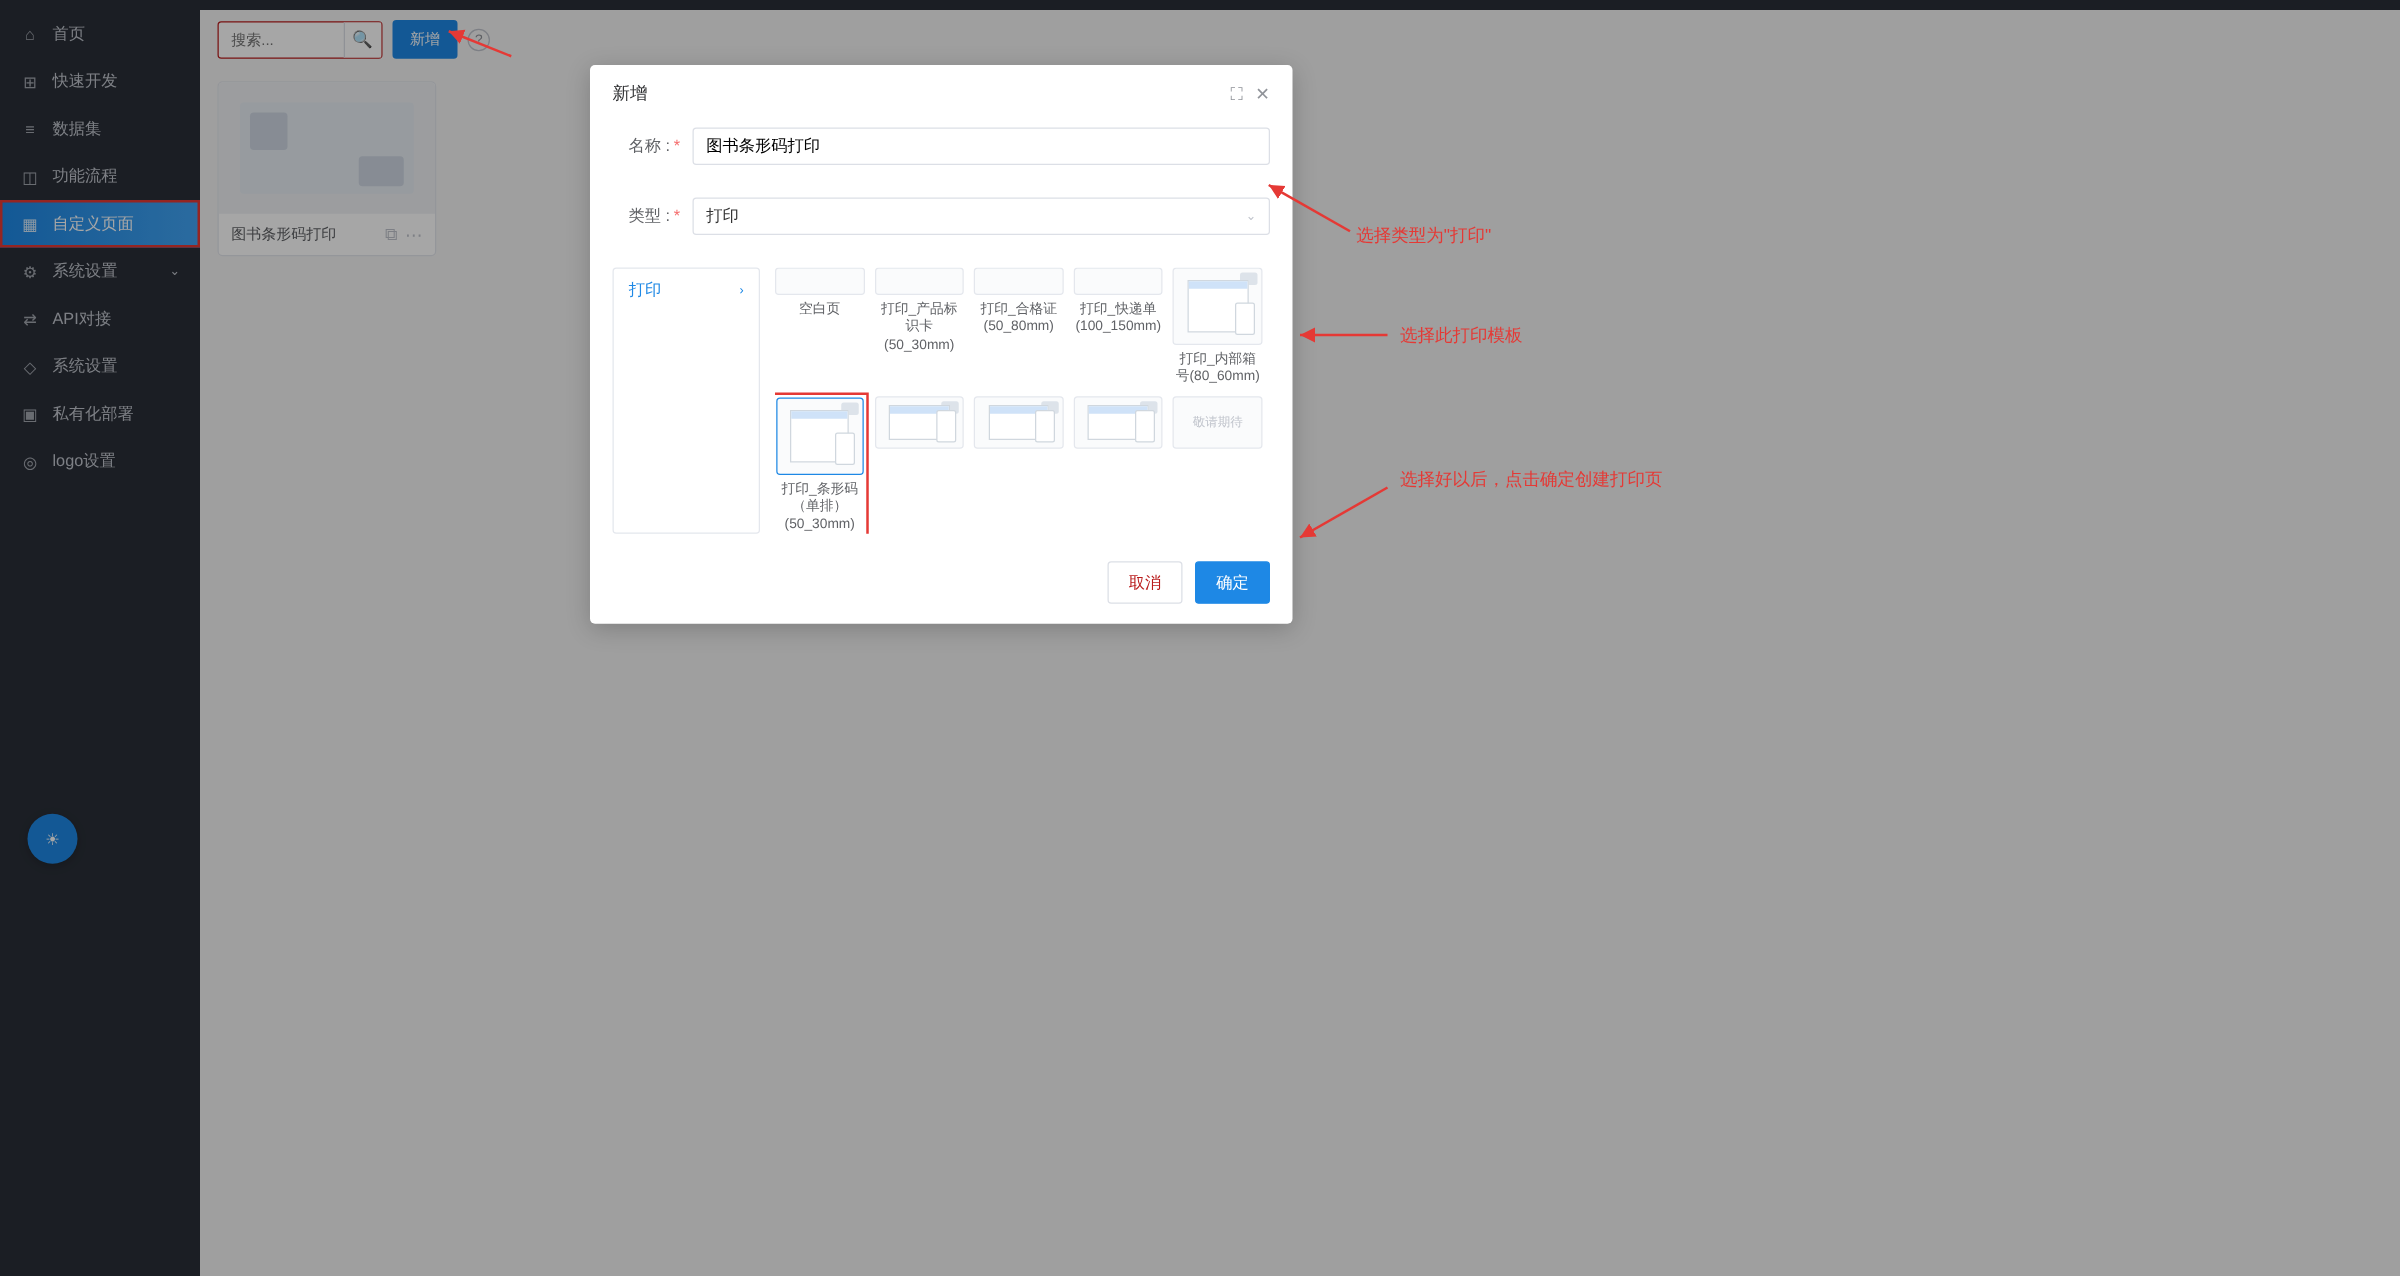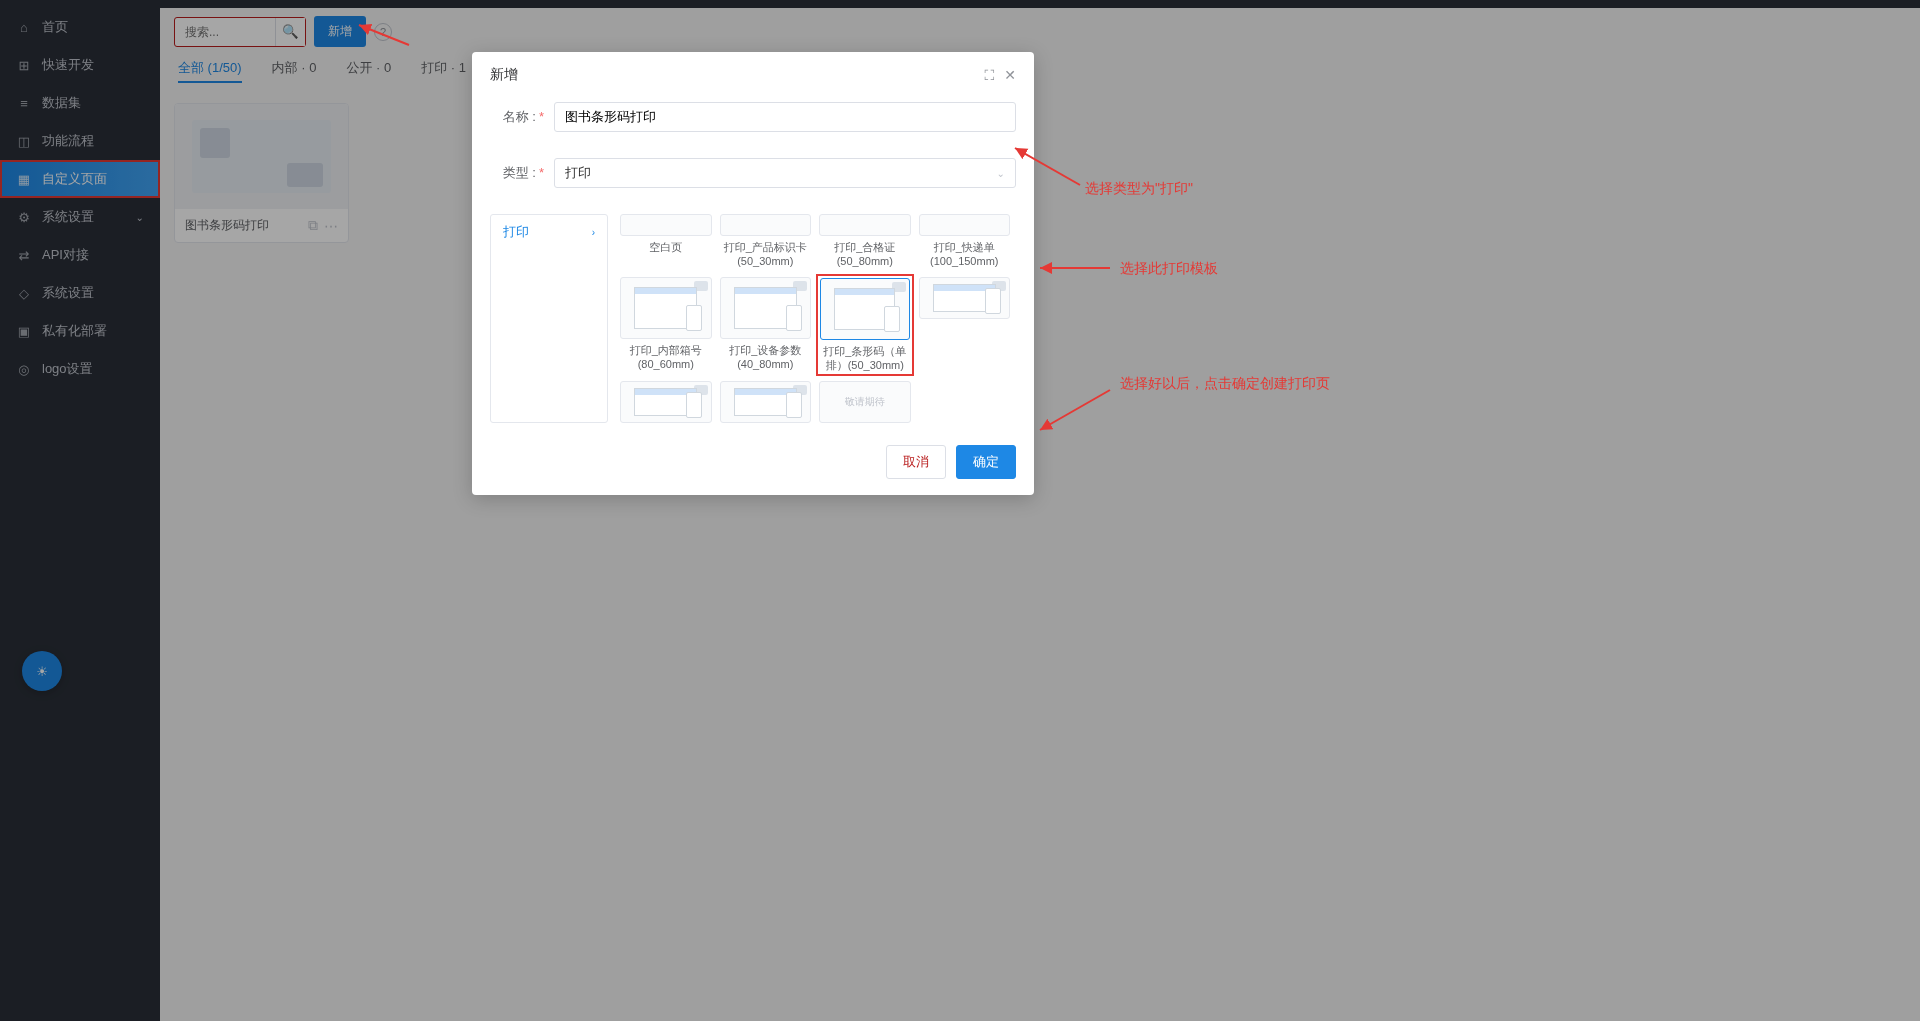--- a/index.html
+++ b/index.html
@@ -48,21 +48,21 @@
     .req { color: #f56c6c; margin-left: 3px; }
     .form-input { flex: 1; border: 1px solid #dcdfe6; border-radius: 3px; height: 30px; padding: 0 10px; font-size: 13px; outline: none; margin-left: 10px; }
     .form-select { flex: 1; border: 1px solid #dcdfe6; border-radius: 3px; height: 30px; padding: 0 10px; font-size: 13px; margin-left: 10px; display: flex; align-items: center; position: relative; cursor: pointer; }
     .form-select .arrow { position: absolute; right: 10px; color: #c0c4cc; font-size: 10px; }
     
     .template-area { display: flex; gap: 12px; }
     .template-sidebar { width: 118px; border: 1px solid #e4e7ed; border-radius: 3px; }
     .template-sidebar-item { display:flex; align-items:center; padding: 8px 12px; font-size: 13px; color: #1e88e5; cursor: pointer; }
     .template-sidebar-item .chev2 { margin-left:auto; font-size:10px; }
     
-    .template-grid { flex: 1; display: grid; grid-template-columns: repeat(4, 1fr); gap: 8px; max-height: 245px; overflow-y: auto; padding-right: 6px; }
+    .template-grid { flex: 1; display: grid; grid-template-columns: repeat(5, 1fr); gap: 8px; max-height: 245px; overflow-y: auto; padding-right: 6px; }
     .template-grid::-webkit-scrollbar { width: 6px; }
     .template-grid::-webkit-scrollbar-thumb { background: #c0c4cc; border-radius: 3px; }
     .template-item { cursor: pointer; }
     .template-thumb { height: 62px; border: 1px solid #e4e7ed; border-radius: 3px; background: #fafbfc; position: relative; display:flex; align-items:center; justify-content:center; }
     .template-thumb.half { height: 22px; }
     .template-thumb .corner { position: absolute; top: 3px; right: 3px; width: 14px; height: 10px; background: #dde3ea; border-radius: 2px; }
     .template-item.selected .template-thumb { border: 1px solid #1e88e5; }
     .template-item.boxed { outline: 2px solid #e53935; outline-offset: 1px; padding: 1px; }
     .template-label { text-align: center; font-size: 11px; color: #606266; margin-top: 4px; line-height: 1.3; min-height: 28px; }
     .tpl-mock { width: 70%; height: 70%; background: #fff; border: 1px solid #d0d7de; position: relative; }
@@ -136,26 +136,20 @@
     <div class="search-wrap">
       <input class="search-input" placeholder="搜索..." style="">
       <button class="search-btn">
         <span>🔍</span>
       </button>
     </div>
     <button class="new-btn">新增</button>
     <span class="help-icon">?</span>
   </div>
 
-  <div class="tabs">
-    <div class="tab active">全部 (1/50)</div>
-    <div class="tab">内部 · 0</div>
-    <div class="tab">公开 · 0</div>
-    <div class="tab">打印 · 1</div>
-  </div>
 
   <div class="card-area">
     <div class="card">
       <div class="card-preview">
         <span class="card-badge">打印</span>
         <div style="width:80%; height:70%; background:#e8eef5; border-radius:3px; position:relative;">
           <div style="position:absolute; left:8px; top:8px; width:30px; height:30px; background:#cfd8e3; border-radius:3px;"></div>
           <div style="position:absolute; right:8px; bottom:6px; width:36px; height:24px; background:#cfd8e3; border-radius:3px;"></div>
         </div>
       </div>
@@ -217,29 +211,20 @@
         </div>
 
         <div class="template-item">
           <div class="template-thumb">
               <span class="corner"></span>
               <div class="tpl-mock">
                 <div class="tpl-mock-phone"></div>
               </div>
             </div>
           <div class="template-label">打印_内部箱号(80_60mm)</div>
-        </div>
-        <div class="template-item">
-          <div class="template-thumb">
-              <span class="corner"></span>
-              <div class="tpl-mock">
-                <div class="tpl-mock-phone"></div>
-              </div>
-            </div>
-          <div class="template-label">打印_设备参数(40_80mm)</div>
         </div>
         <div class="template-item selected boxed">
           <div class="template-thumb">
               <span class="corner"></span>
               <div class="tpl-mock">
                 <div class="tpl-mock-phone"></div>
               </div>
             </div>
           <div class="template-label">打印_条形码（单排）(50_30mm)</div>
         </div>

